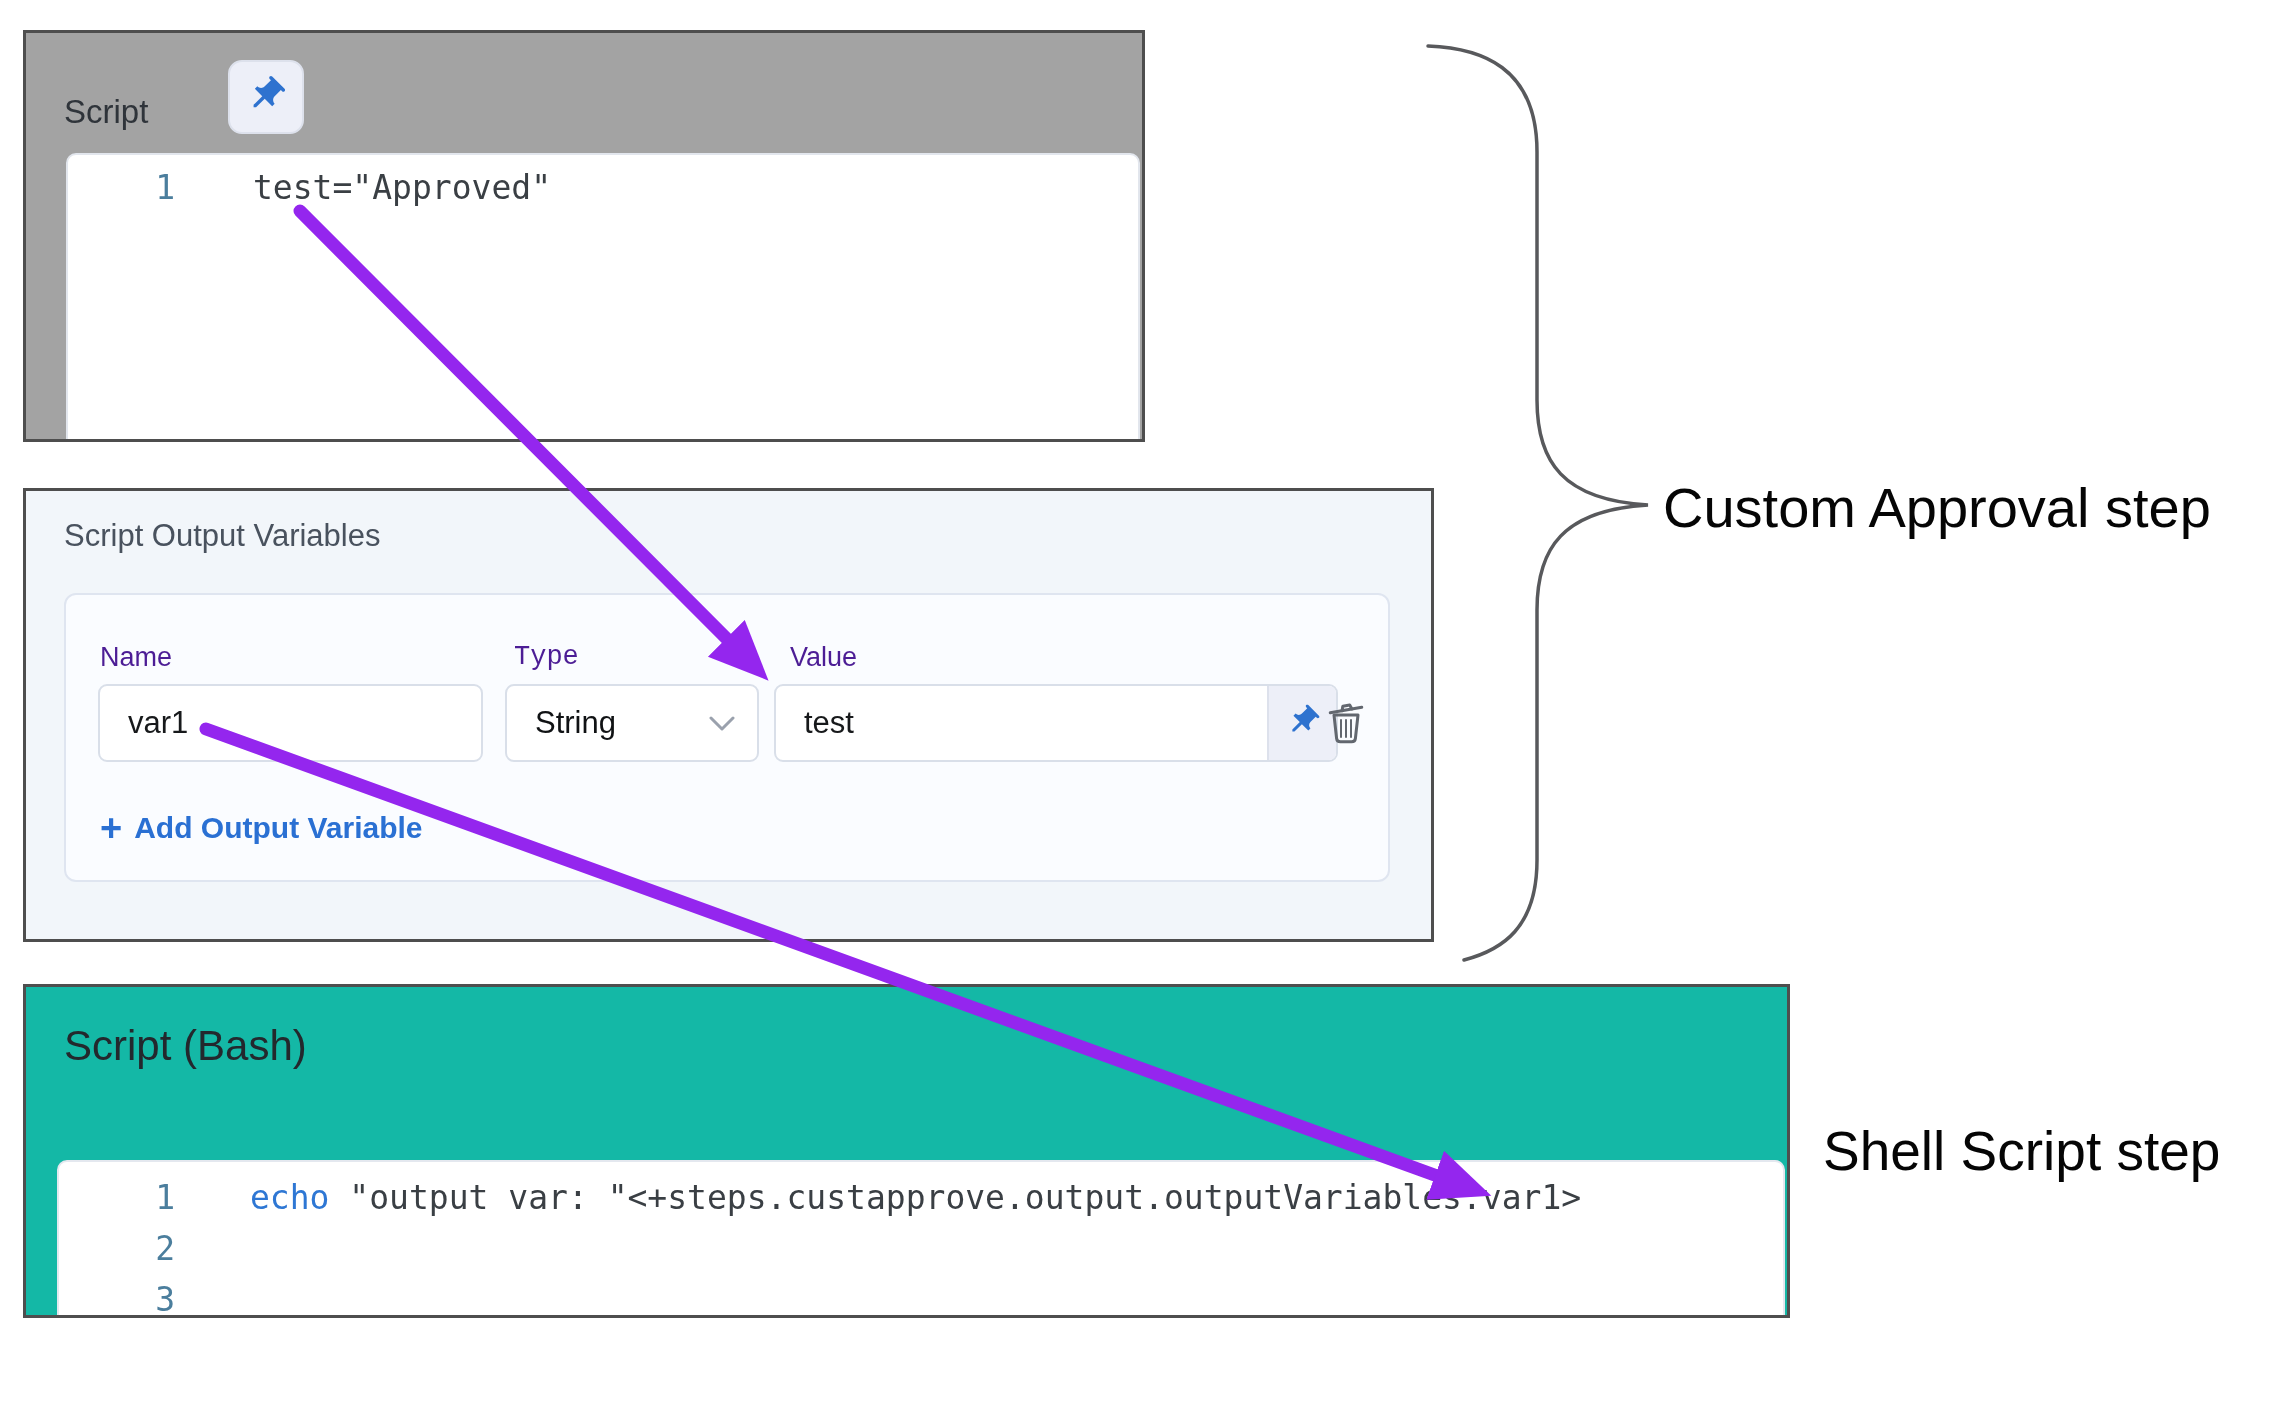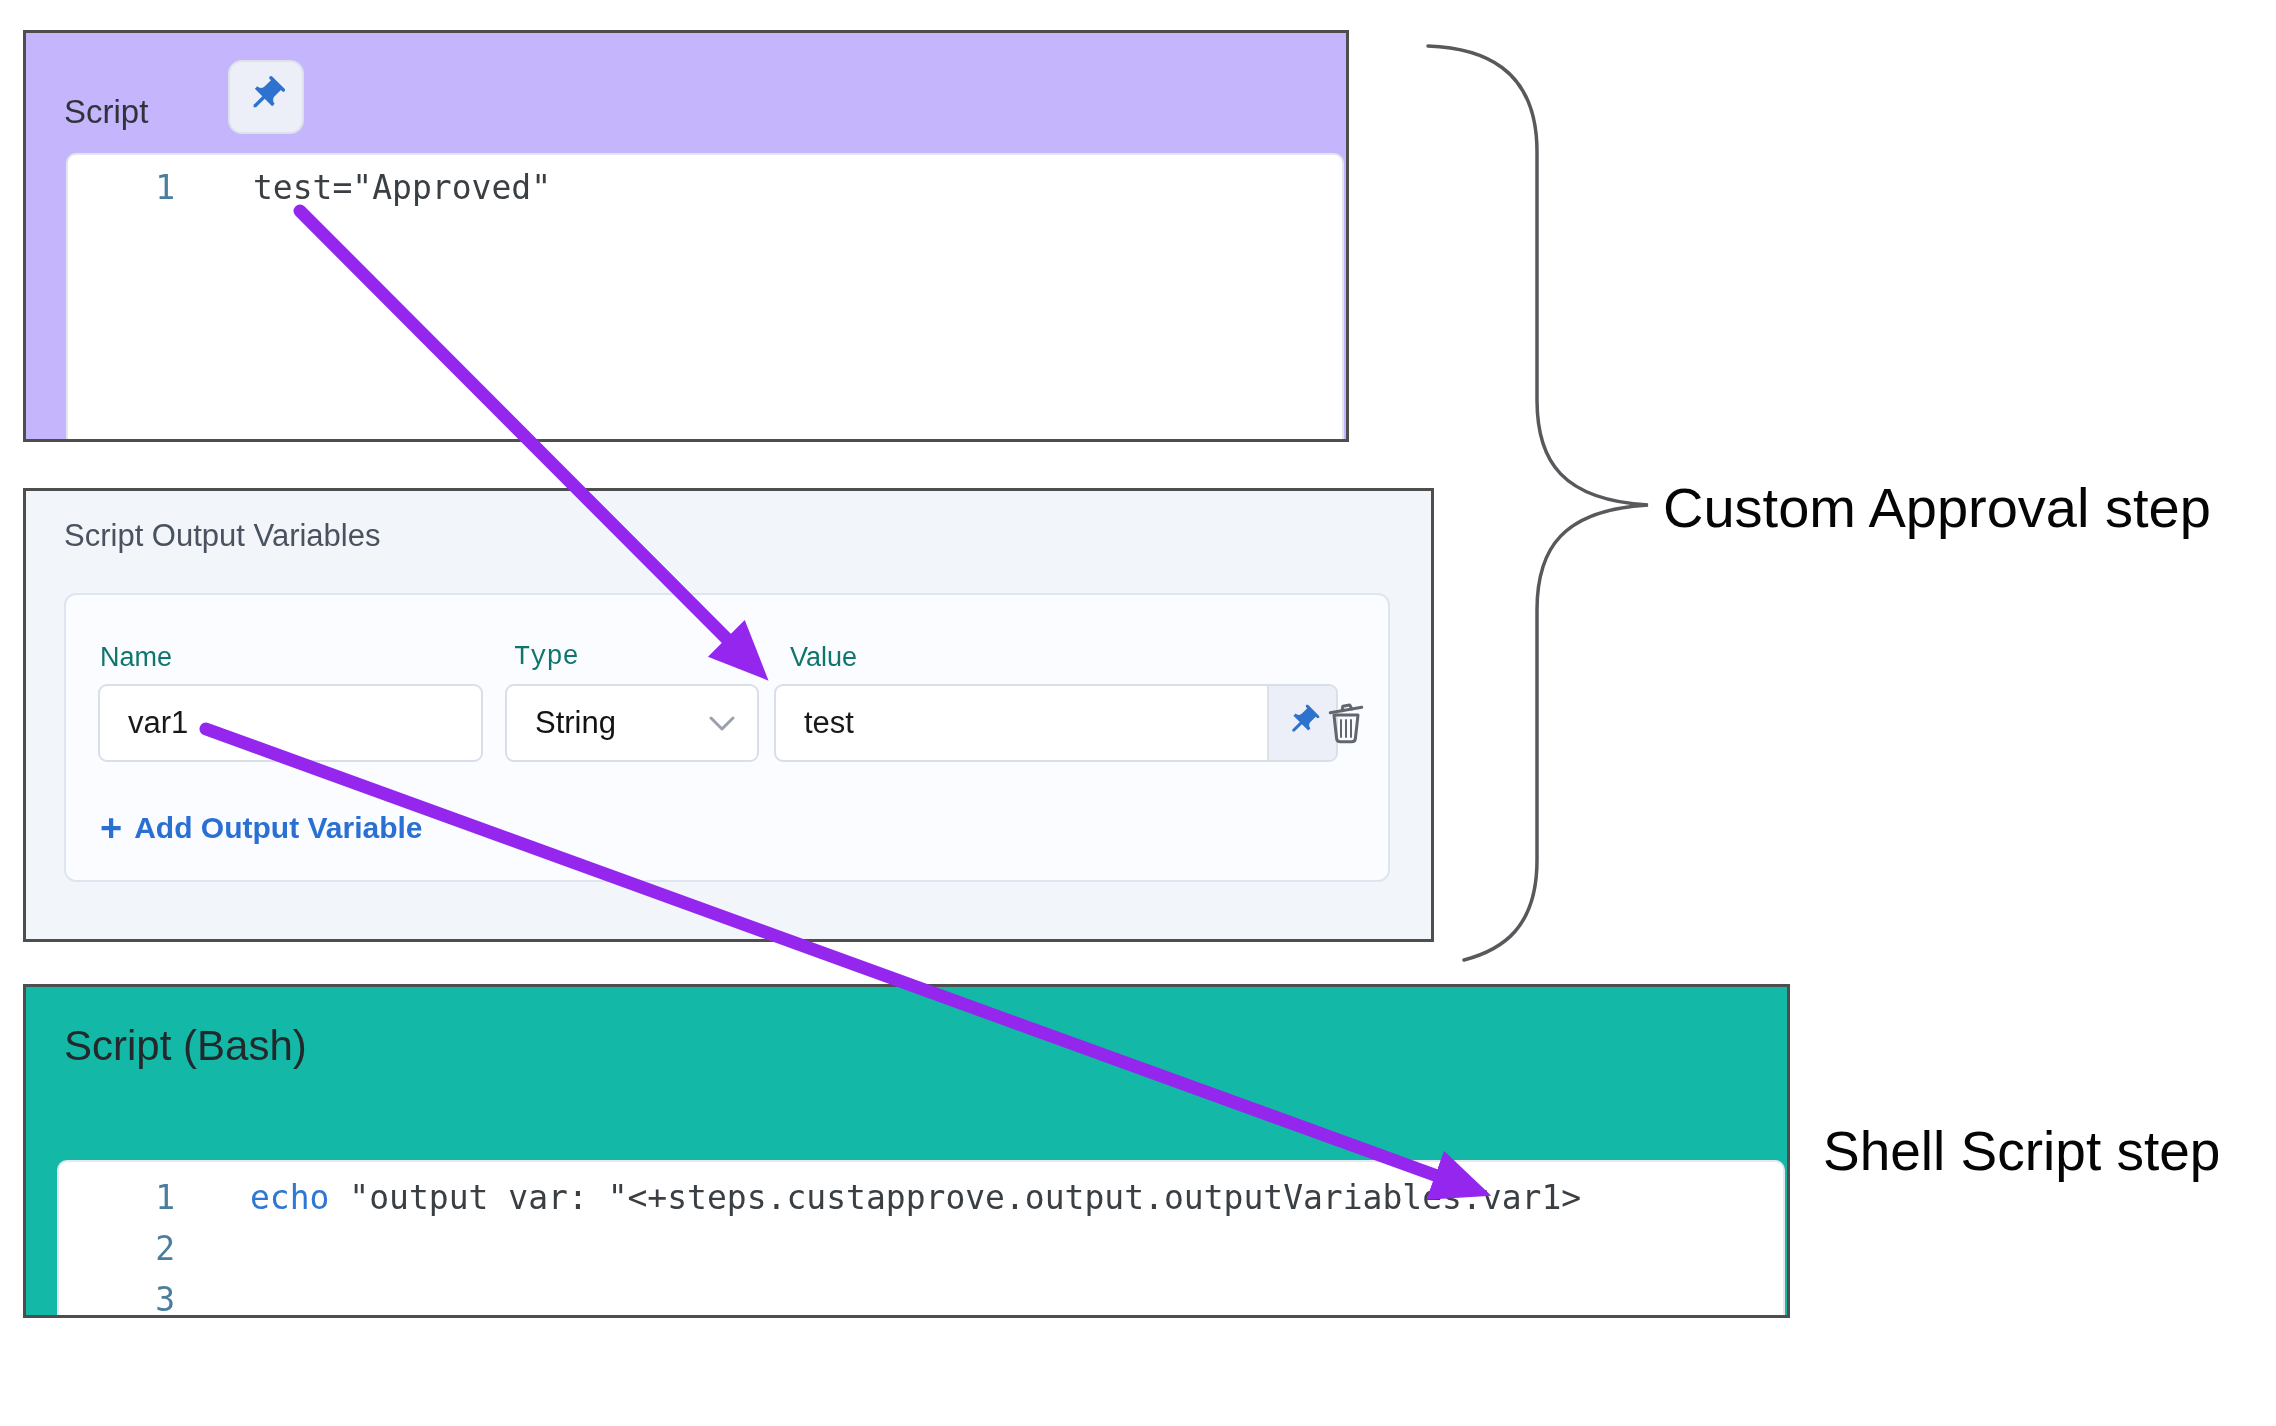--- a/index.html
+++ b/index.html
@@ -3,42 +3,42 @@
 <meta charset="utf-8">
 <style>
   * { margin:0; padding:0; box-sizing:border-box; }
   html,body { background:#ffffff; }
   #canvas {
     position:relative; width:2276px; height:1426px; overflow:hidden;
     background:#ffffff; font-family:"Liberation Sans", sans-serif;
   }
   .panel { position:absolute; border:3px solid #4e4e4e; }
   
-  #panel-script { left:23px; top:30px; width:1326px; height:412px; background:#c4b5fd; overflow:hidden; }
+  #panel-script { left:23px; top:30px; width:1122px; height:412px; background:#a3a3a3; overflow:hidden; }
   #panel-script .title { position:absolute; left:38px; top:60px; font-size:33px; color:#2f343a; line-height:38px; }
   .pin-btn { position:absolute; left:202px; top:27px; width:76px; height:74px; border-radius:14px;
              background:#edeff8; border:2px solid #dde1ec; display:flex; align-items:center; justify-content:center; }
   .editor { position:absolute; background:#ffffff; border:2px solid #e2e6ed; border-radius:10px 10px 0 0; }
   #editor-1 { left:40px; top:120px; right:2px; height:292px; }
   #editor-2 { left:31px; top:173px; right:2px; height:160px; border-color:#e4e8ef; }
   .code-line { position:absolute; left:0; right:0; height:48px; line-height:48px;
                font-family:"DejaVu Sans Mono", monospace; font-size:33px; white-space:pre; }
   .lnum { position:absolute; top:0; text-align:right; color:#4b7e9d; }
   #editor-1 .lnum { left:0; width:107px; }
   #editor-2 .lnum { left:0; width:116px; }
   .codetext { position:absolute; top:0; color:#3a3f44; white-space:pre; }
   #editor-1 .codetext { left:185px; }
   #editor-2 .codetext { left:191px; }
   .kw { color:#2e77d4; }
   
   #panel-vars { left:23px; top:488px; width:1411px; height:454px; background:#f2f6fa; overflow:hidden; }
   #panel-vars .title { position:absolute; left:38px; top:25px; font-size:31px; color:#49525e; line-height:40px; }
   #vars-card { position:absolute; left:38px; top:102px; width:1326px; height:289px;
                background:#fafcff; border:2px solid #dfe5f0; border-radius:12px; }
-  .col-label { position:absolute; top:46px; font-size:27px; color:#0f766e; line-height:32px;text-align:center; }
+  .col-label { position:absolute; top:46px; font-size:27px; color:#4c1d95; line-height:32px;text-align:center; }
   #label-name { left:34px; } #label-type { left:448px;font-family:Liberation Mono, monospace; } #label-value { left:724px; }
   .field { position:absolute; top:89px; height:78px; background:#ffffff; border:2px solid #d9dfe9; border-radius:9px; }
   #field-name { left:32px; width:385px; }
   #field-type { left:439px; width:254px; cursor:pointer; }
   .field-text { position:absolute; left:28px; top:0; height:74px; line-height:74px; font-size:31px; color:#17191b; }
   #field-type .field-text { color:#101214; }
   .chevron { position:absolute; right:22px; top:30px; width:26px; height:15px; }
   #value-group { position:absolute; left:708px; top:89px; width:564px; height:78px;
                  border:2px solid #d9dfe9; border-radius:9px; background:#ffffff; display:flex; }
   #value-input { flex:1 1 auto; position:relative; }

